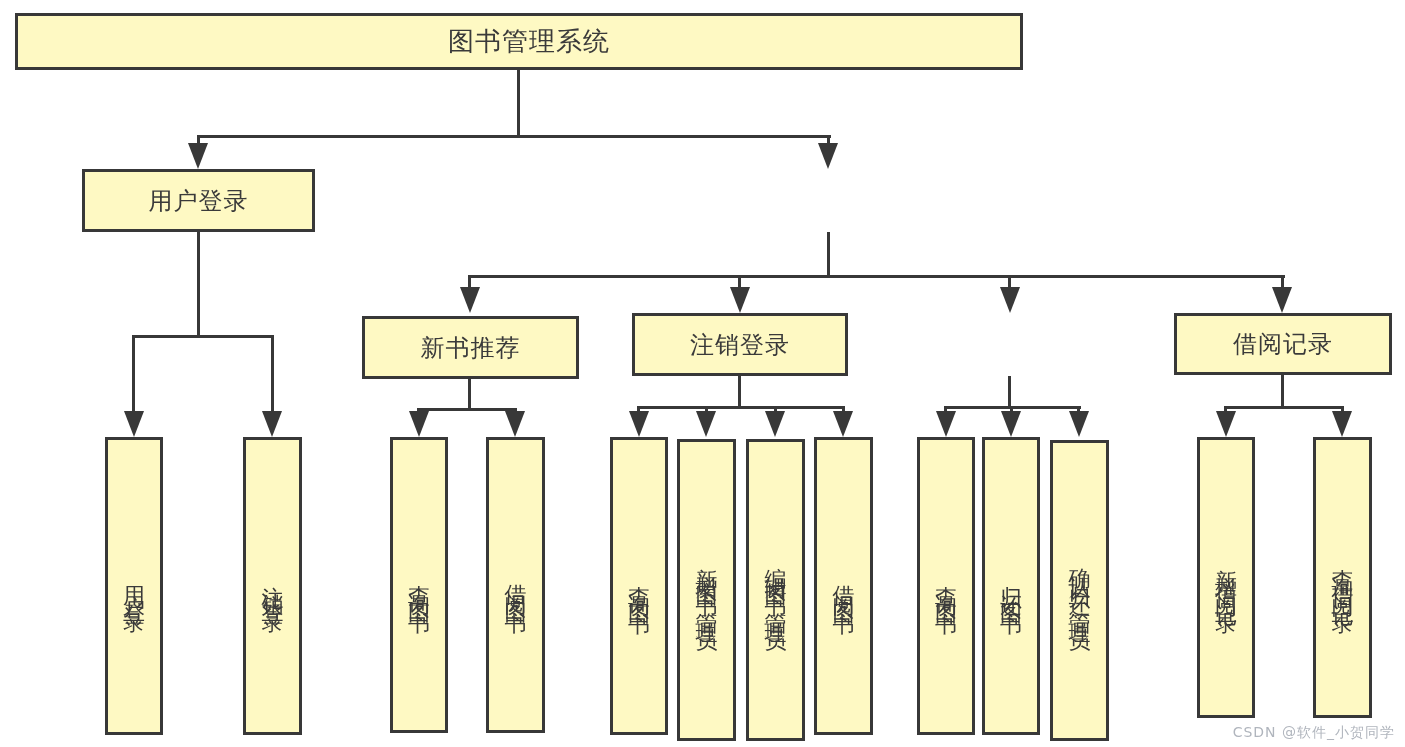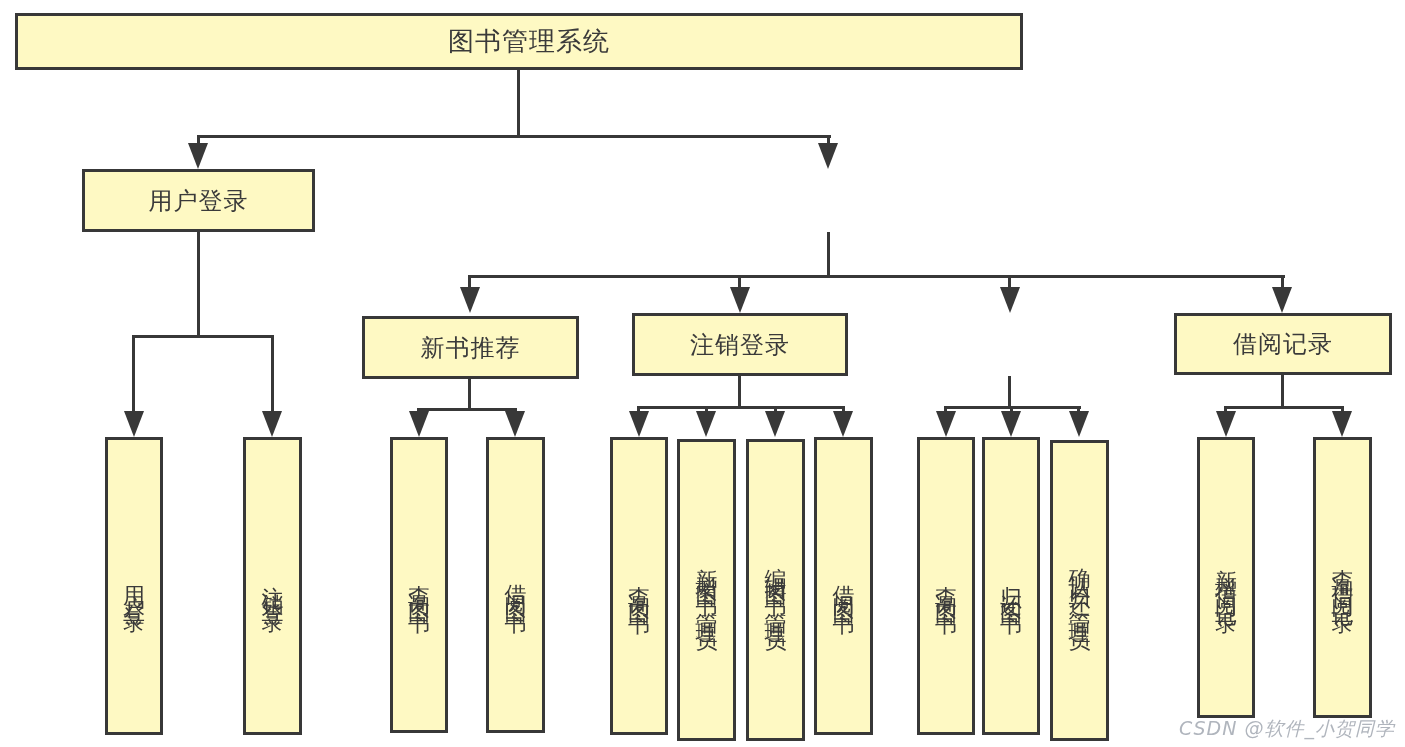--- a/index.html
+++ b/index.html
@@ -22,24 +22,23 @@
   .hl, .vl { position:absolute; background:#383838; }
   .hl { height:3px; }
   .vl { width:3px; }
   .arr {
     position:absolute; width:0; height:0;
     border-left:10px solid transparent; border-right:10px solid transparent;
     border-top:26px solid #383838;
   }
   .wm {
     position:absolute; right:10px; bottom:5px;
-    font-size:19px; letter-spacing:1px; color:#b0b5bd;
+    font-size:14px; letter-spacing:1px; color:#b0b5bd;
     text-shadow:0 1px 1px #ffffff, 0 -1px 1px #ffffff;
     white-space:nowrap;
-    font-style:italic;
   }
 </style>
 </head>
 <body>
 
 <div class="canvas">
 
   <div class="box title-box" style="left:15px;top:13px;width:1008px;height:57px">
     <span>图书管理系统</span>
   </div>

